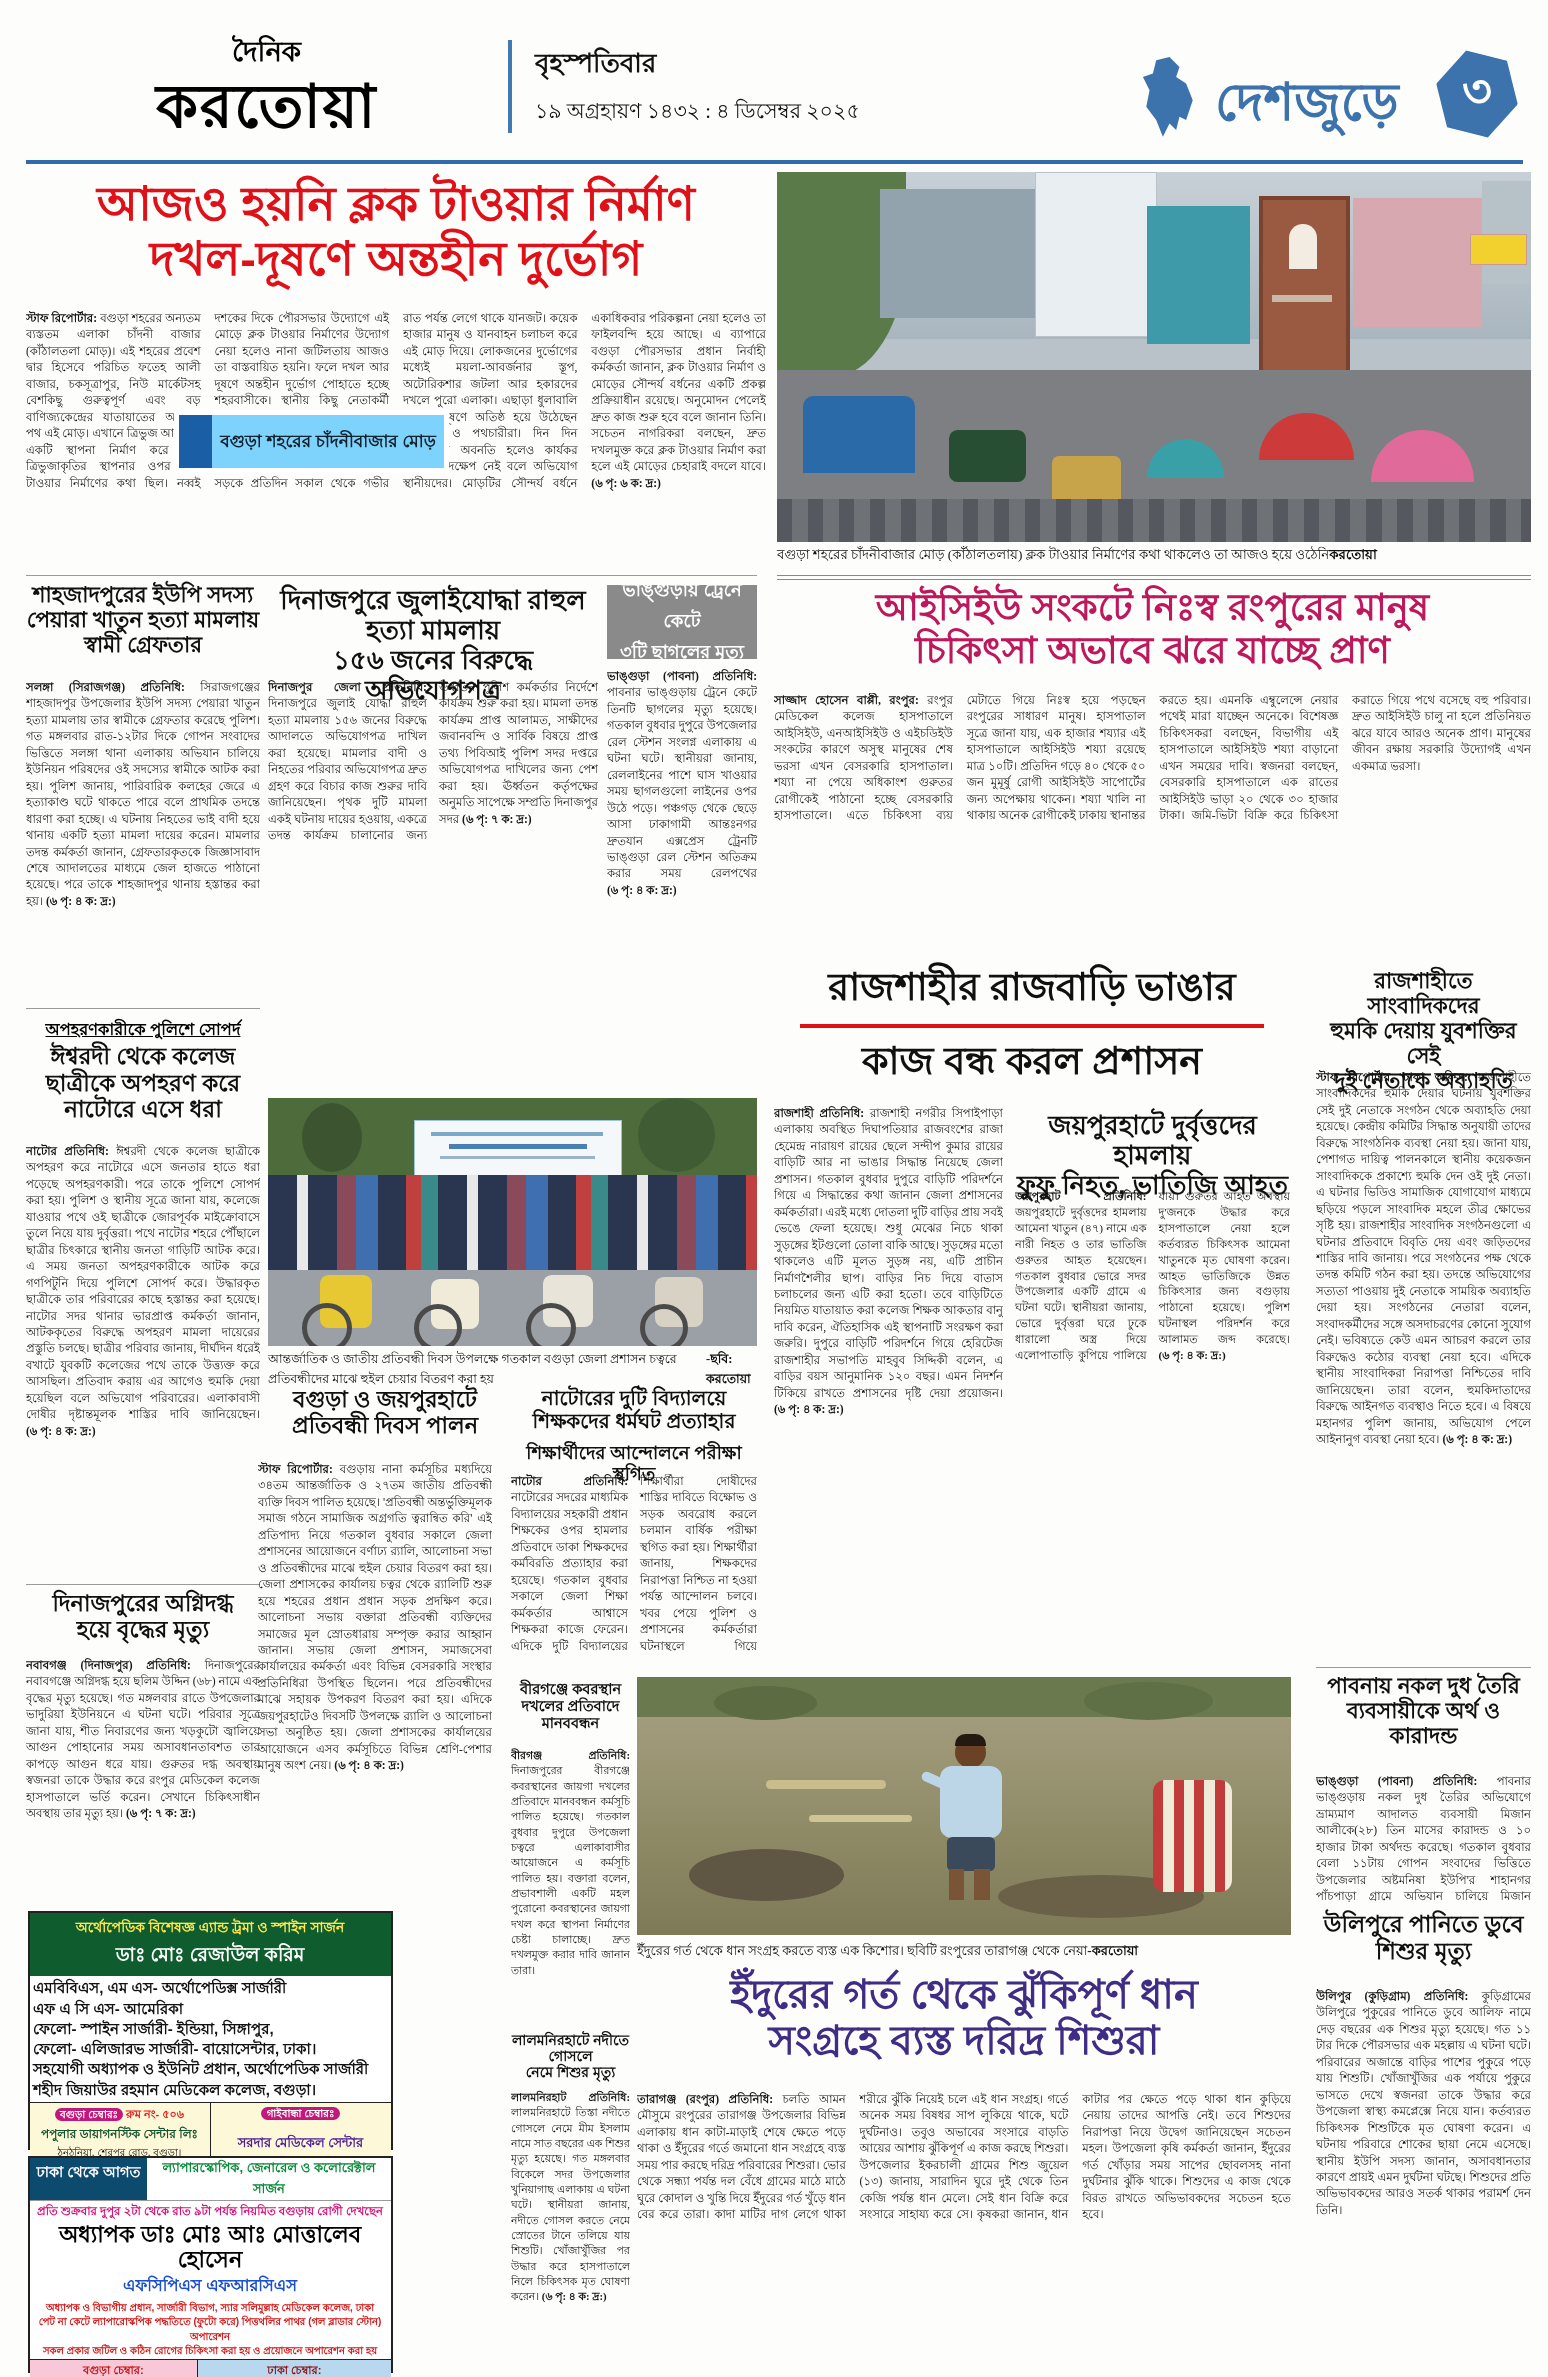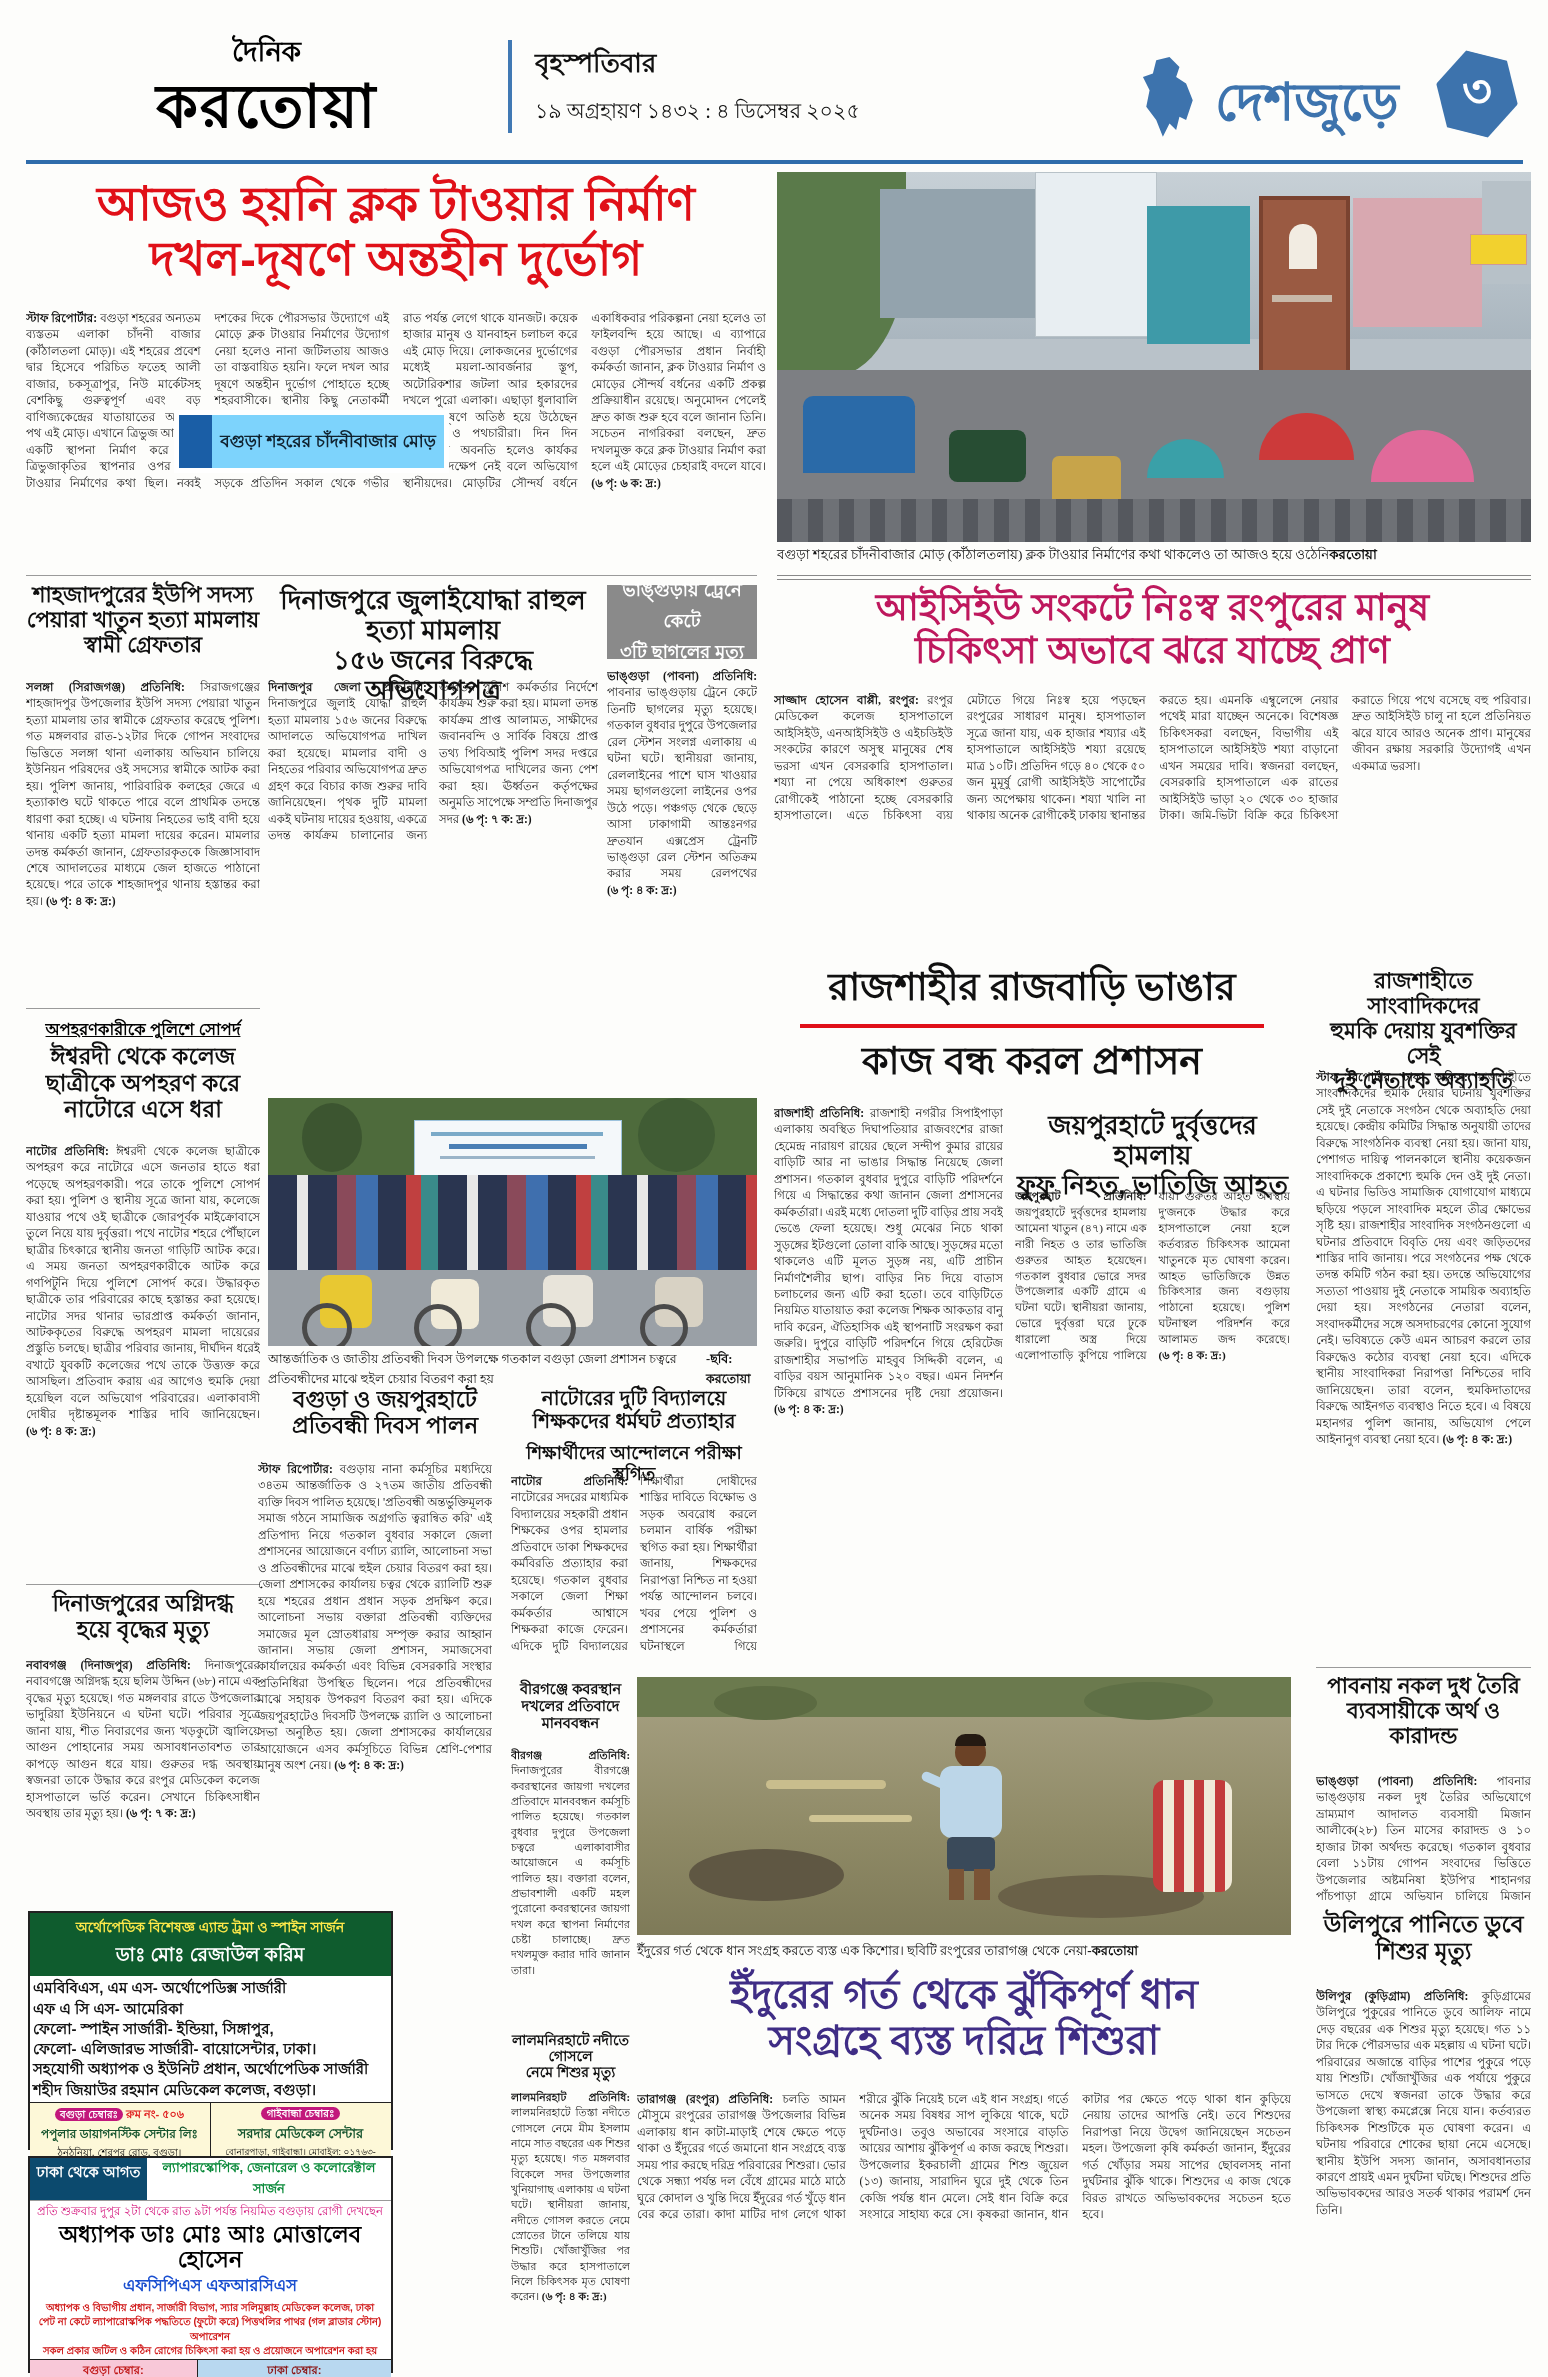--- a/index.html
+++ b/index.html
@@ -316,35 +316,35 @@
       <span style="background:#c2187c;color:#fff;font-weight:bold;border-radius:8.6px;padding:0.9px 5.2px;font-size:10.3px">বগুড়া চেম্বারঃ</span>
       <b style="color:#e02020;font-size:11.2px">রুম নং- ৫০৬</b>
       <div style="color:#14532d;font-weight:bold;font-size:12px">পপুলার ডায়াগনস্টিক সেন্টার লিঃ</div>
       <div>ঠনঠনিয়া, শেরপুর রোড, বগুড়া।</div>
       <b style="display:block">মোবাইল: ০১৭৬৩- ১৫৪১৫৬</b>
       <div style="color:#e02020;font-weight:bold">রোগী দেখার সময়:</div>
       <div style="font-size:9px">বিকাল ৩টা থেকে রাত ৮টা পর্যন্ত (সোমবার ও শুক্রবার বন্ধ)</div>
     </div>
     <div style="flex:1;padding:2.6px;font-size:10px;text-align:center">
       <span style="background:#c2187c;color:#fff;font-weight:bold;border-radius:8.6px;padding:0.9px 5.2px;font-size:10.3px">গাইবান্ধা চেম্বারঃ</span>
-      <div style="color:#14532d;font-weight:bold;font-size:13px;margin-top:1px">সরদার মেডিকেল সেন্টার</div>
+      <div style="color:#4c1d95;font-weight:bold;font-size:13px;margin-top:10px">সরদার মেডিকেল সেন্টার</div>
       <div style="font-size:9px">বোনারপাড়া, গাইবান্ধা। মোবাইল: ০১৭৬৩- ১৫৪১৫৬</div>
       <div style="color:#e02020;font-weight:bold;margin-top:2.6px">রোগী দেখার সময়:</div>
       <div style="font-size:9px">প্রতি শুক্রবার সকাল ৯টা থেকে সন্ধ্যা ৭টা পর্যন্ত</div>
     </div>
   </div>
 </div>
 
 <div class="abs" style="left:27.5px;top:2156px;width:365px;height:217px;border:2.6px solid #222;background:#fff;box-sizing:border-box;
             font-family:'Liberation Sans',sans-serif">
   <div style="display:flex;align-items:stretch">
     <div style="background:#0c4a6e;color:#fff;font-weight:bold;font-size:14.6px;padding:3.4px 6.9px;white-space:nowrap">ঢাকা থেকে আগত</div>
     <div style="flex:1;color:#0a8a3a;font-weight:bold;font-size:13px;display:flex;align-items:center;justify-content:center;text-align:center">ল্যাপারস্কোপিক, জেনারেল ও কলোরেক্টাল সার্জন</div>
   </div>
-  <div style="color:#d4147c;font-weight:normal;font-size:11.6px;text-align:center;border-top:0.9px solid #999;padding:1.7px 0">প্রতি শুক্রবার দুপুর ২টা থেকে রাত ৯টা পর্যন্ত নিয়মিত বগুড়ায় রোগী দেখছেন</div>
+  <div style="color:#d4147c;font-weight:bold;font-size:11.6px;text-align:center;border-top:0.9px solid #999;padding:1.7px 0">প্রতি শুক্রবার দুপুর ২টা থেকে রাত ৯টা পর্যন্ত নিয়মিত বগুড়ায় রোগী দেখছেন</div>
   <div style="color:#000;font-weight:bold;font-size:22.4px;text-align:center;line-height:1.1">অধ্যাপক ডাঃ মোঃ আঃ মোত্তালেব হোসেন</div>
   <div style="color:#1a4fd0;font-weight:bold;font-size:16.3px;text-align:center">এফসিপিএস  এফআরসিএস</div>
   <div style="color:#d01818;font-weight:bold;font-size:10px;text-align:center;line-height:1.45;padding:0.9px 2.6px">
     <div>অধ্যাপক ও বিভাগীয় প্রধান, সার্জারী বিভাগ, স্যার সলিমুল্লাহ মেডিকেল কলেজ, ঢাকা</div>
     <div>পেট না কেটে ল্যাপারোস্কপিক পদ্ধতিতে (ফুটো করে) পিত্তথলির পাথর (গল ব্লাডার স্টোন) অপারেশন</div>
     <div>সকল প্রকার জটিল ও কঠিন রোগের চিকিৎসা করা হয় ও প্রয়োজনে অপারেশন করা হয়</div>
   </div>
   <div style="display:flex;height:74px;border-top:1.7px solid #222">
     <div style="flex:1;background:#f8c8d8;border-right:1.7px solid #222;text-align:center;font-size:10px;padding:1.7px">
       <div style="color:#c01818;font-weight:bold;font-size:11.2px">বগুড়া চেম্বার:</div>

